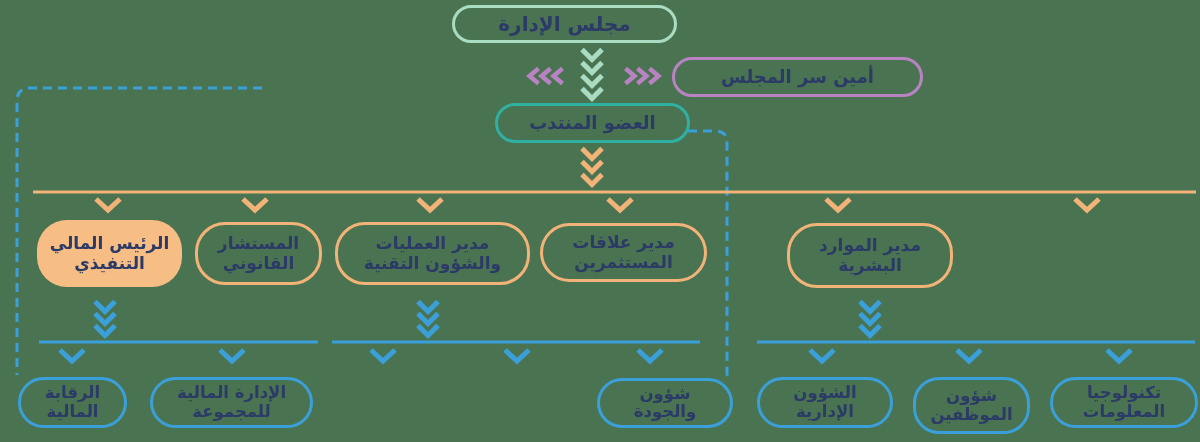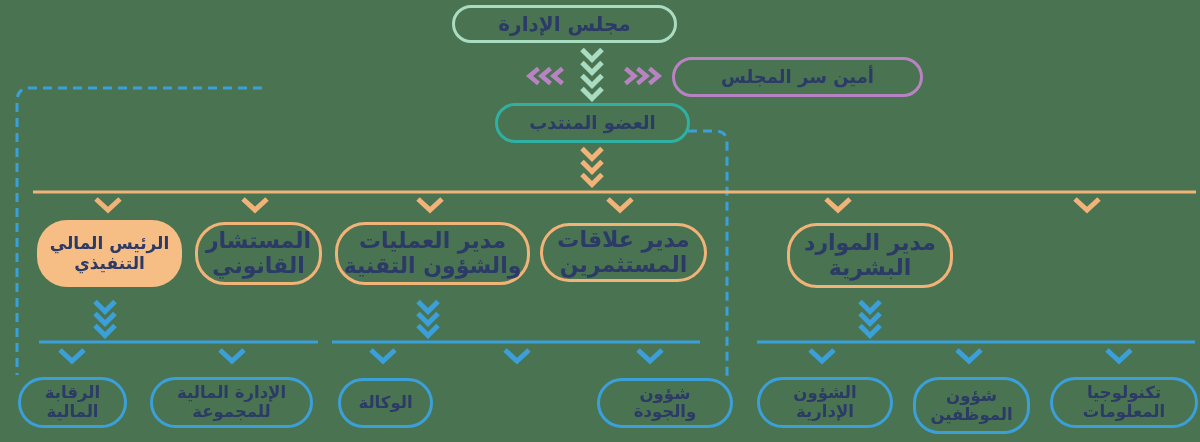--- a/index.html
+++ b/index.html
@@ -23,21 +23,21 @@
   .dashed{fill:none;stroke:var(--blue);stroke-width:3;stroke-dasharray:9 6;}
   .box{
     position:absolute;display:flex;align-items:center;justify-content:center;
     text-align:center;color:var(--navy);font-weight:700;
     white-space:pre-line;line-height:1.12;box-sizing:border-box;
     border-radius:26px;
   }
   .b-mint{border:3px solid var(--mint);border-radius:22px;font-size:20px;}
   .b-purple{border:3px solid var(--purple);border-radius:21px;font-size:18px;}
   .b-teal{border:3px solid var(--teal);border-radius:21px;font-size:18px;}
-  .b-orange{border:3px solid var(--orange);border-radius:30px;font-size:22px;}
+  .b-orange{border:3px solid var(--orange);border-radius:30px;font-size:17px;}
   .b-orange-fill{background:var(--orangeFill);border-radius:30px;font-size:17px;}
   .b-blue{border:3px solid var(--blue);border-radius:26px;font-size:16.5px;}
 </style>
 </head>
 <body>
 
 <div class="stage">
 
   <svg class="overlay" viewBox="0 0 1200 442" xmlns="http://www.w3.org/2000/svg" aria-hidden="true">
     <defs>
@@ -129,21 +129,20 @@
 والشؤون التقنية</div>
   <div class="box b-orange" style="left:787px;top:223px;width:166px;height:65px;">مدير الموارد
 البشرية</div>
   <div class="box b-orange" style="left:540px;top:223px;width:167px;height:59px;">مدير علاقات
 المستثمرين</div>
 
   <div class="box b-blue" style="left:18px;top:377px;width:109px;height:51px;">الرقابة
 المالية</div>
   <div class="box b-blue" style="left:150px;top:377px;width:163px;height:51px;">الإدارة المالية
 للمجموعة</div>
-  <div class="box b-blue" style="left:338px;top:378px;width:95px;height:50px;">الوكالة</div>
   <div class="box b-blue" style="left:597px;top:378px;width:136px;height:50px;">شؤون
 والجودة</div>
   <div class="box b-blue" style="left:757px;top:377px;width:136px;height:51px;">الشؤون
 الإدارية</div>
   <div class="box b-blue" style="left:913px;top:377px;width:117px;height:57px;">شؤون
 الموظفين</div>
   <div class="box b-blue" style="left:1050px;top:377px;width:148px;height:51px;">تكنولوجيا
 المعلومات</div>
 
 </div>

